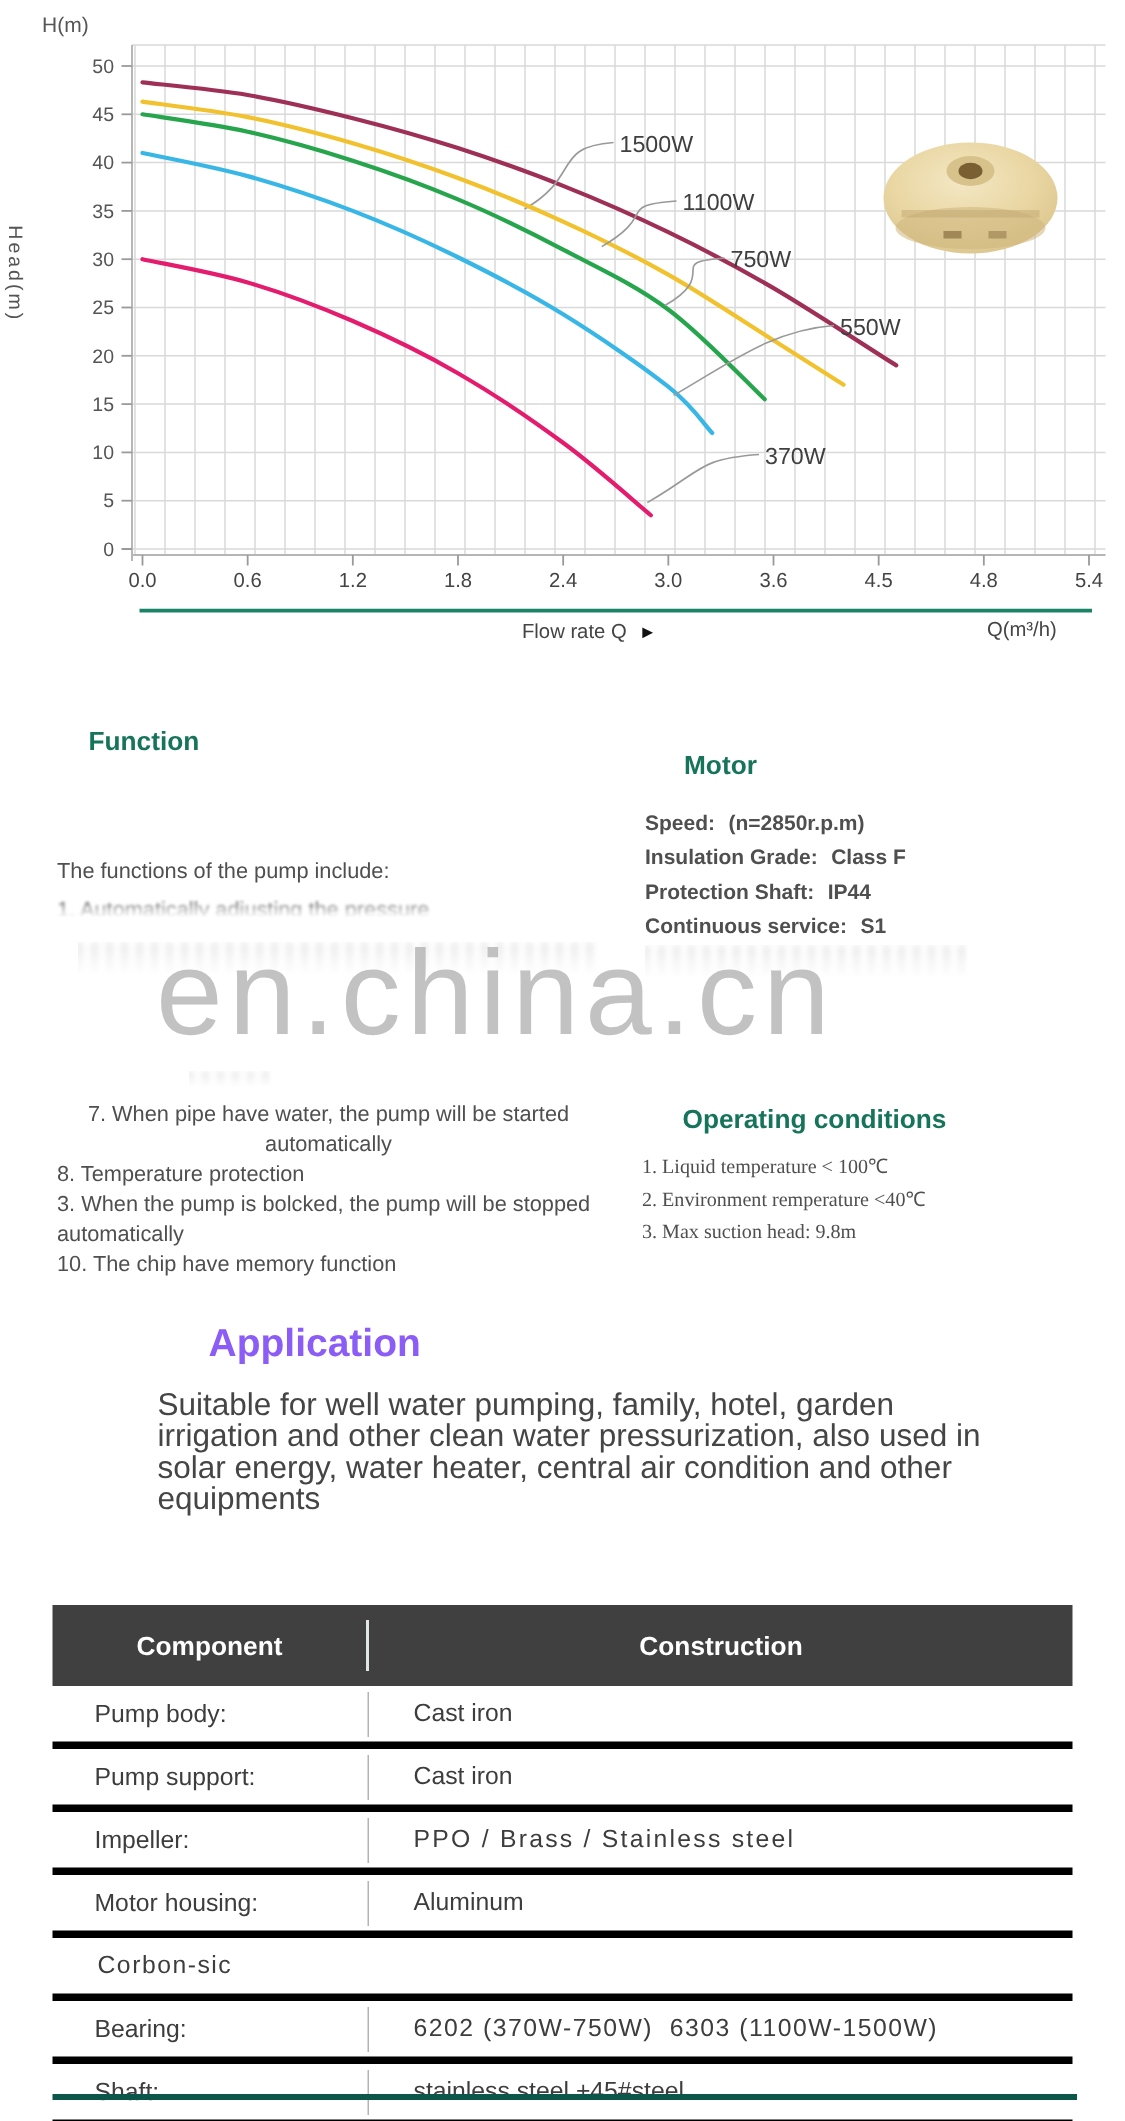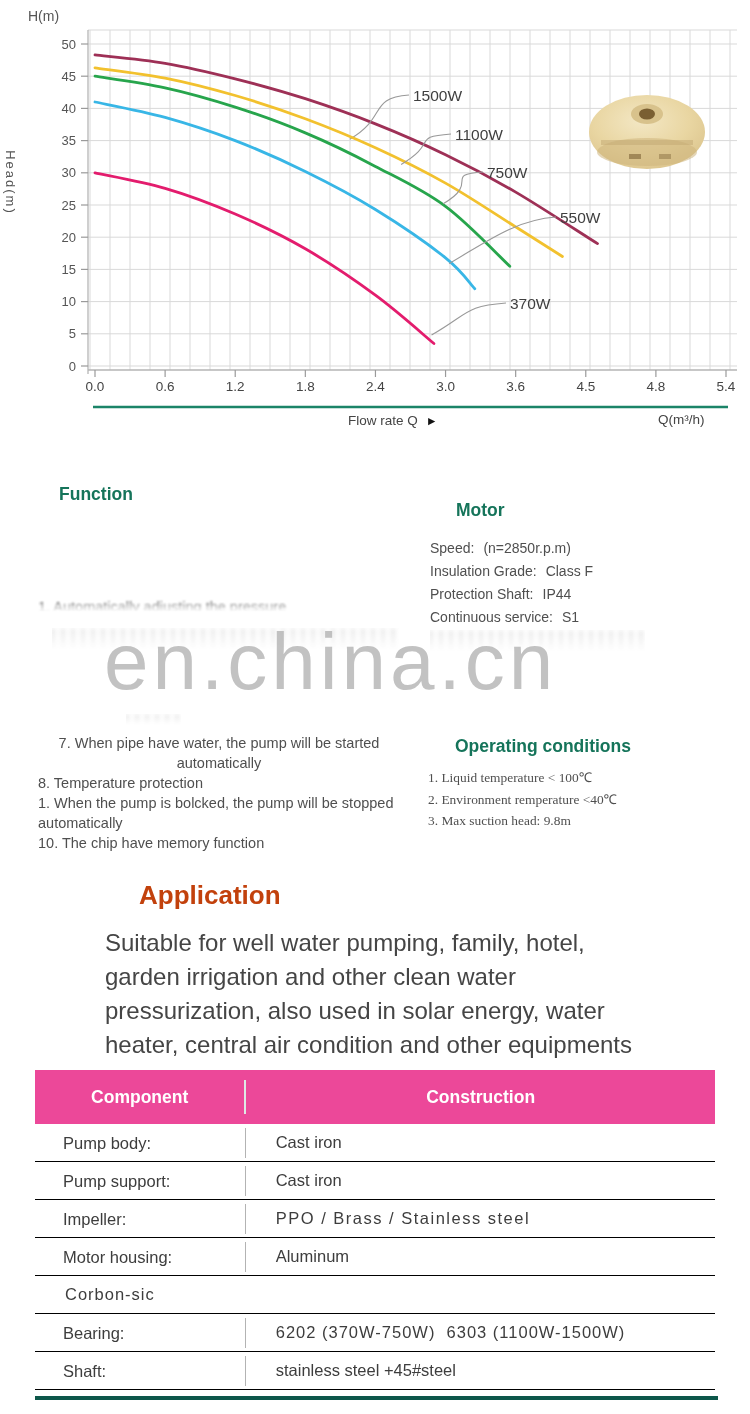--- a/index.html
+++ b/index.html
@@ -12,42 +12,42 @@
   #chart-svg{position:absolute;left:0;top:0;}
   .axis-title-top{left:28px;top:8px;font-size:14px;color:#555;}
   .axis-title-side{left:-22px;top:175px;font-size:13px;color:#555;transform:rotate(90deg);letter-spacing:2px;}
   .flow-label{left:348px;top:413px;font-size:13.5px;color:#444;}
   .flow-label .arr{font-size:12px;margin-left:8px;color:#111;}
   .q-unit{left:658px;top:412px;font-size:13.5px;color:#444;}
 
   
   .sec-heading{font-weight:bold;color:#15745a;font-size:17.5px;}
   .body-txt{font-size:14.5px;line-height:21px;color:#4f4f4f;}
-  .motor-line{font-size:14px;line-height:23px;color:#4f4f4f;}
+  .motor-line{font-size:14px;line-height:23px;color:#4f4f4f;font-weight:bold;}
   .motor-line .val{margin-left:9px;}
   .op-item{font-size:13.4px;line-height:21.5px;color:#4f4f4f;font-family:Liberation Serif, serif;}
 
   .blurred-line{font-size:14.5px;color:#555;filter:blur(1.2px);
     -webkit-mask-image:linear-gradient(to bottom,rgba(0,0,0,.9) 15%,rgba(0,0,0,0) 80%);
     mask-image:linear-gradient(to bottom,rgba(0,0,0,.9) 15%,rgba(0,0,0,0) 80%);}
   .smear{height:26px;opacity:.4;filter:blur(2.5px);
     background:repeating-linear-gradient(90deg,#8a8a8a 0 2px,transparent 2px 10px);
     -webkit-mask-image:linear-gradient(to bottom,#000 15%,transparent 85%);
     mask-image:linear-gradient(to bottom,#000 15%,transparent 85%);}
   .watermark{left:104px;top:616px;font-size:80px;letter-spacing:4px;color:#b5b5b5;opacity:.82;z-index:5;}
 
-  .app-heading{left:139px;top:880px;font-size:26px;font-weight:bold;color:#c2410c;}
-  .app-text{left:105px;top:926px;width:552px;font-size:24px;line-height:34px;color:#454545;}
+  .app-heading{left:139px;top:880px;font-size:26px;font-weight:bold;color:#8b5cf6;}
+  .app-text{left:105px;top:926px;width:552px;font-size:21px;line-height:21px;color:#454545;}
 
   
   .spec-table{left:35px;top:1070px;width:680px;}
   .spec-head{display:flex;background:#0d574a;color:#fff;height:54px;align-items:center;font-size:17.5px;font-weight:bold;}
   .spec-head .hc1{width:210px;text-align:center;border-right:2px solid #dfe8e5;height:34px;line-height:34px;}
   .spec-head .hc2{width:470px;text-align:center;}
-  .spec-row{display:flex;height:37px;align-items:center;border-bottom:1px solid #000000;font-size:16.5px;color:#3d3d3d;}
+  .spec-row{display:flex;height:37px;align-items:center;border-bottom:5px solid #000000;font-size:16.5px;color:#3d3d3d;}
   .spec-row .c1{width:182px;padding-left:28px;border-right:1px solid #b3b3b3;height:30px;line-height:30px;}
   .spec-row .c2{width:440px;padding-left:30px;white-space:pre-wrap;}
   .bottom-rule{left:35px;top:1396px;width:683px;height:4px;background:#0d574a;}
 </style>
 </head>
 <body>
 
 <div class="page">
 
   <div class="abs" id="chart-wrap">
@@ -177,54 +177,55 @@
       <ellipse cx="72" cy="74" rx="50" ry="14" fill="#cdb47c" opacity="0.55"></ellipse>
       <rect x="26" y="62" width="92" height="5" fill="#c2a871" opacity="0.5"></rect>
       <rect x="54" y="76" width="12" height="5" fill="#8a6f42" opacity="0.7"></rect>
       <rect x="84" y="76" width="12" height="5" fill="#8a6f42" opacity="0.5"></rect>
       <ellipse cx="72" cy="36" rx="16" ry="10" fill="#d8c28c"></ellipse>
       <ellipse cx="72" cy="36" rx="8" ry="5.5" fill="#7a5f32"></ellipse>
     </svg>
   </div>
 
   <div class="abs sec-heading" style="left:59px;top:484px;">Function</div>
+  <div class="abs body-txt" style="left:38px;top:571px;width:348px;">The functions of the pump include:</div>
   <div class="abs blurred-line" style="left:38px;top:599px;width:380px;">1. Automatically adjusting the pressure</div>
 
   <div class="abs sec-heading" style="left:456px;top:500px;">Motor</div>
   <div class="abs" style="left:430px;top:537px;">
     <div class="motor-line"><span>Speed:</span><span class="val">(n=2850r.p.m)</span></div>
     <div class="motor-line"><span>Insulation Grade:</span><span class="val">Class F</span></div>
     <div class="motor-line"><span>Protection Shaft:</span><span class="val">IP44</span></div>
     <div class="motor-line"><span>Continuous service:</span><span class="val">S1</span></div>
   </div>
 
   <div class="abs smear" style="left:52px;top:628px;width:348px;"></div>
   <div class="abs smear" style="left:430px;top:630px;width:215px;"></div>
   <div class="abs smear" style="left:126px;top:714px;width:55px;height:13px;"></div>
   <div class="abs watermark" style="color: rgb(181, 181, 181);">en.china.cn</div>
 
   <div class="abs" style="left:38px;top:733px;width:362px;">
     <div class="body-txt" style="line-height:20px;text-align:center;">7. When pipe have water, the pump will be started automatically</div>
     <div class="body-txt" style="line-height:20px;">8. Temperature protection</div>
-    <div class="body-txt" style="line-height:20px;">1. When the pump is bolcked, the pump will be stopped automatically</div>
+    <div class="body-txt" style="line-height:20px;">3. When the pump is bolcked, the pump will be stopped automatically</div>
     <div class="body-txt" style="line-height:20px;">10. The chip have memory function</div>
   </div>
 
   <div class="abs sec-heading" style="left:455px;top:736px;">Operating conditions</div>
   <div class="abs" style="left:428px;top:767px;width:310px;">
     <div class="op-item">1. Liquid temperature &lt; 100℃</div>
     <div class="op-item">2. Environment remperature &lt;40℃</div>
     <div class="op-item">3. Max suction head: 9.8m</div>
   </div>
 
   <div class="abs app-heading">Application</div>
   <div class="abs app-text">Suitable for well water pumping, family, hotel, garden irrigation and other clean water pressurization, also used  in solar energy, water heater, central air condition and other  equipments</div>
 
   <div class="abs spec-table">
-    <div class="spec-head" style="background: #ec4899; justify-content: flex-end;">
+    <div class="spec-head" style="background: #404040; justify-content: flex-end;">
       <div class="hc1">Component</div>
       <div class="hc2">Construction</div>
     </div>
     <div class="spec-row">
       <div class="c1">Pump body:</div>
       <div class="c2">Cast iron</div>
     </div>
     <div class="spec-row">
       <div class="c1">Pump support:</div>
       <div class="c2">Cast iron</div>

